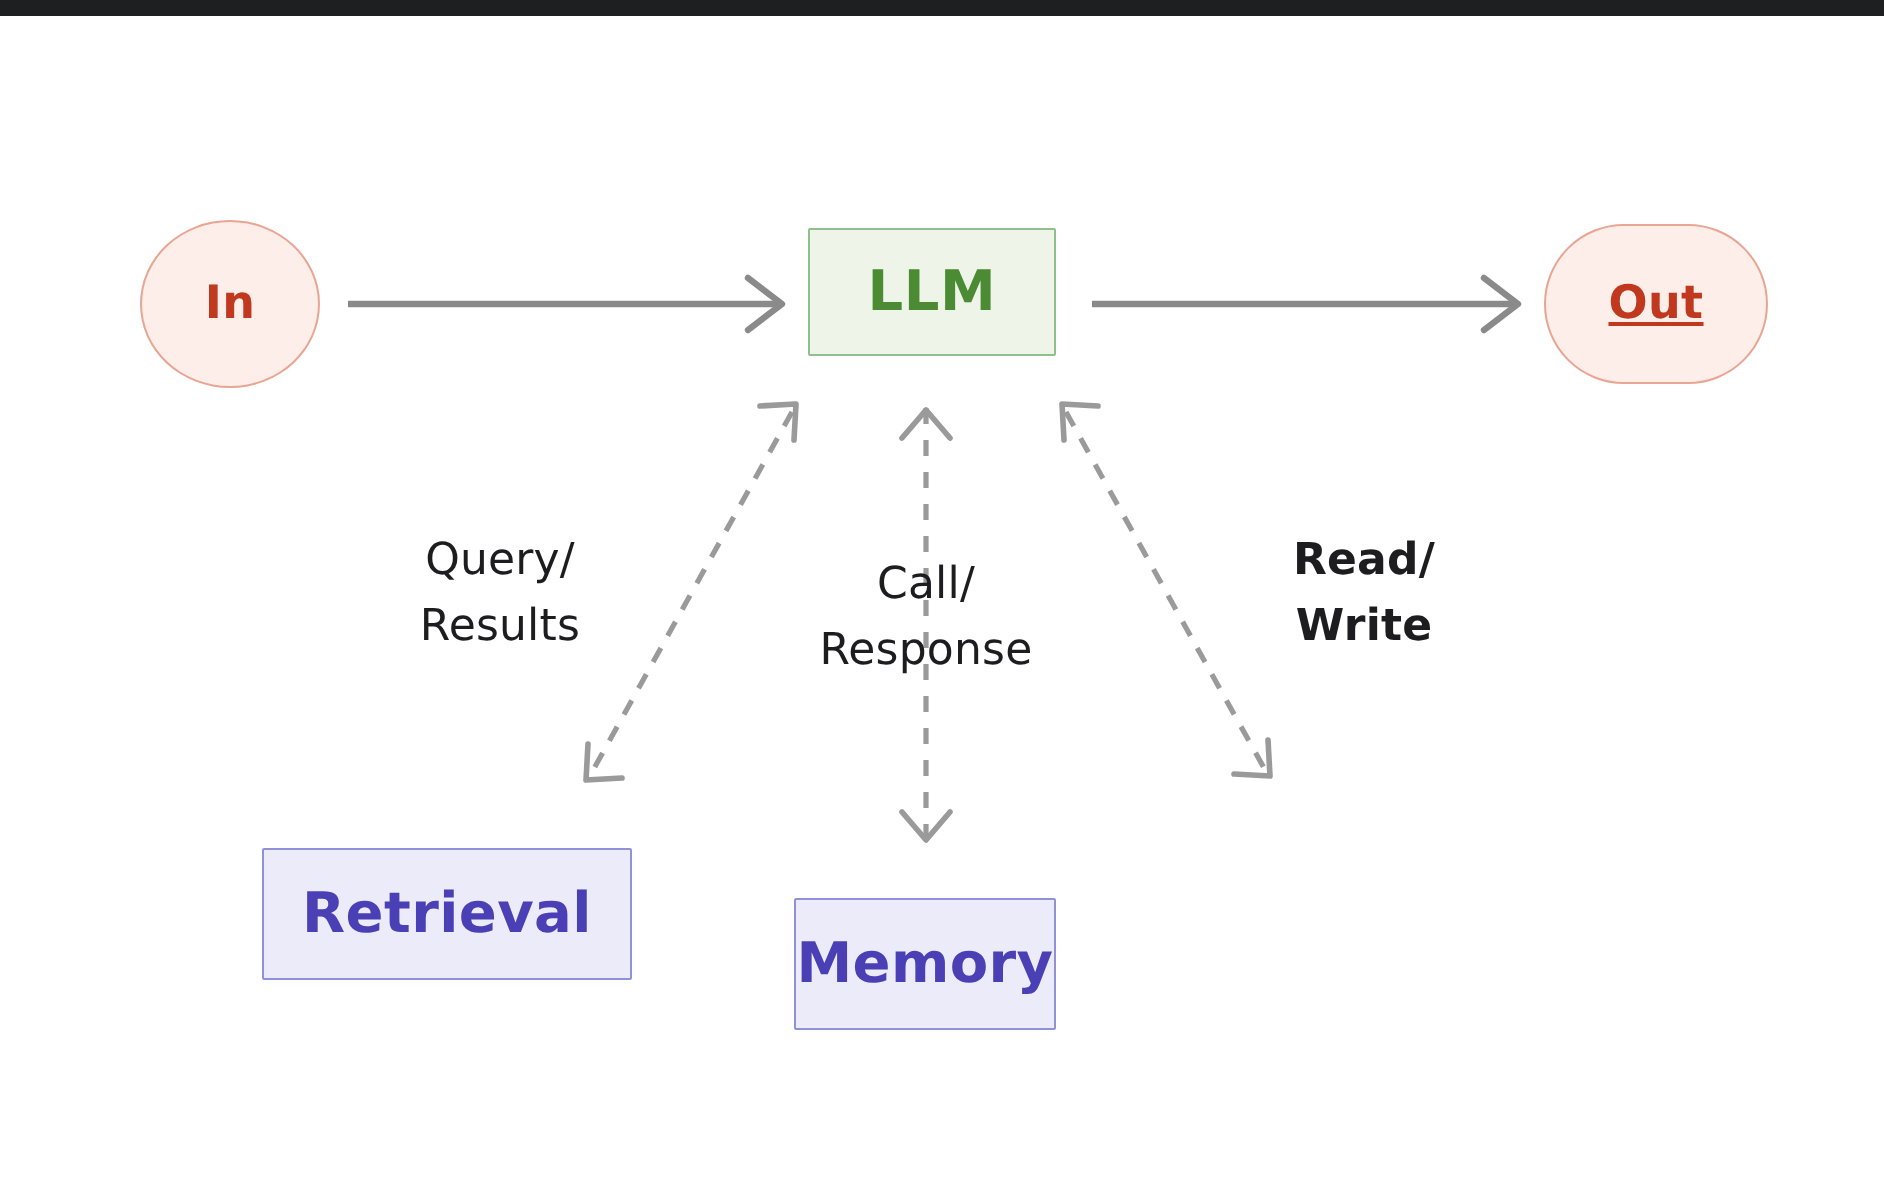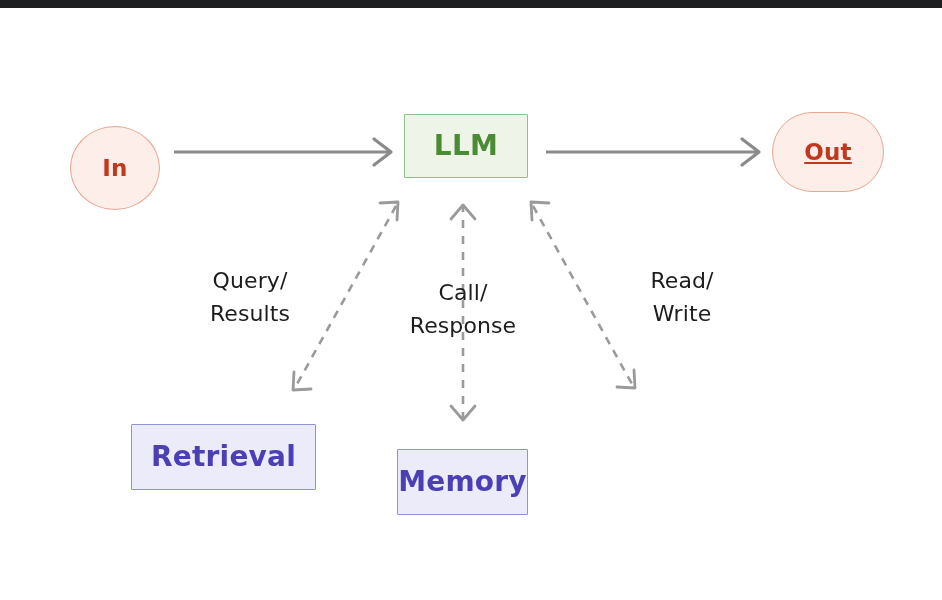--- a/index.html
+++ b/index.html
@@ -57,21 +57,21 @@
   .node-terminal {
     background: #fdeeea;
     border: 1.6px solid #e9a593;
     color: #c0391f;
     font-weight: bold;
     letter-spacing: 0.2px;
   }
 
   #node-in {
     left: 70px;
-    top: 126px;
+    top: 110px;
     width: 90px;
     height: 84px;
     border-radius: 50%;
     font-size: 23px;
   }
 
   #node-out {
     left: 772px;
     top: 112px;
     width: 112px;
@@ -148,20 +148,21 @@
   #label-call {
     left: 381px;
     top: 276px;
     width: 164px;
   }
 
   #label-read {
     left: 607px;
     top: 264px;
     width: 150px;
+    font-weight: bold;
   }
 </style>
 </head>
 <body>
 
 <div id="canvas">
 
   <div class="top-bar"></div>
 
   <svg class="edge-layer" viewBox="0 0 942 600" width="942" height="600" xmlns="http://www.w3.org/2000/svg">

